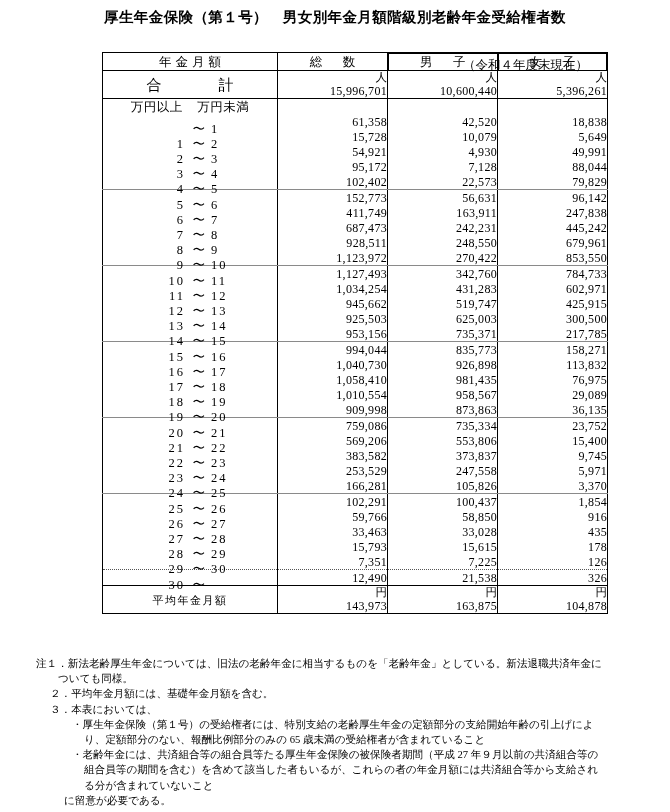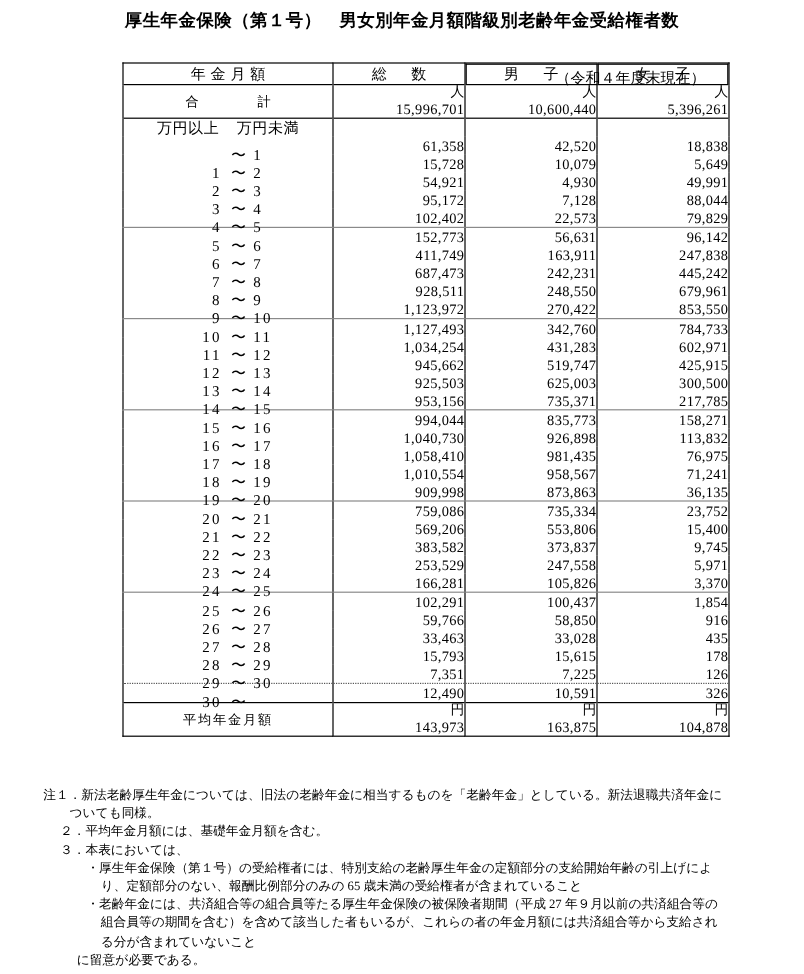--- a/index.html
+++ b/index.html
@@ -102,21 +102,21 @@
     font-size: 12.5px;
     letter-spacing: 4px;
     text-indent: 4px;
     margin: 0;
     box-sizing: border-box;
   }
 
   
   .total-label {
     text-align: center;
-    font-size: 11px;
+    font-size: 15px;
     letter-spacing: 9px;
     text-indent: 9px;
     height: 30px;
   }
   .unit-num {
     text-align: right;
     padding-right: 6px;
     height: 30px;
     font-size: 12px;
   }
@@ -428,21 +428,21 @@
             <td class="num br-thick">76,975</td>
           </tr>
           <tr>
             <td class="range-cell bl-thick br-thin">
               <span class="lo">18</span>
               <span class="tl">〜</span>
               <span class="hi">19</span>
             </td>
             <td class="num br-thin">1,010,554</td>
             <td class="num br-thin">958,567</td>
-            <td class="num br-thick">71,241</td>
+            <td class="num br-thick">29,089</td>
           </tr>
           <tr>
             <td class="range-cell bl-thick br-thin bb-group">
               <span class="lo">19</span>
               <span class="tl">〜</span>
               <span class="hi">20</span>
             </td>
             <td class="num br-thin bb-group">909,998</td>
             <td class="num br-thin bb-group">873,863</td>
             <td class="num br-thick bb-group">36,135</td>
@@ -547,21 +547,21 @@
             <td class="num br-thin bb-dot">7,225</td>
             <td class="num br-thick bb-dot">126</td>
           </tr>
           <tr>
             <td class="range-cell bl-thick br-thin">
               <span class="lo">30</span>
               <span class="tl">〜</span>
               <span class="hi"></span>
             </td>
             <td class="num br-thin">12,490</td>
-            <td class="num br-thin">10,591</td>
+            <td class="num br-thin">21,538</td>
             <td class="num br-thick">326</td>
           </tr>
           <tr>
             <td class="avg-label bt-thick bb-thick bl-thick br-thin">平均年金月額</td>
             <td class="unit-num bt-thick bb-thick br-thin">
               <span class="u">円</span>
               <span class="n">143,973</span>
             </td>
             <td class="unit-num bt-thick bb-thick br-thin">
               <span class="u">円</span>

